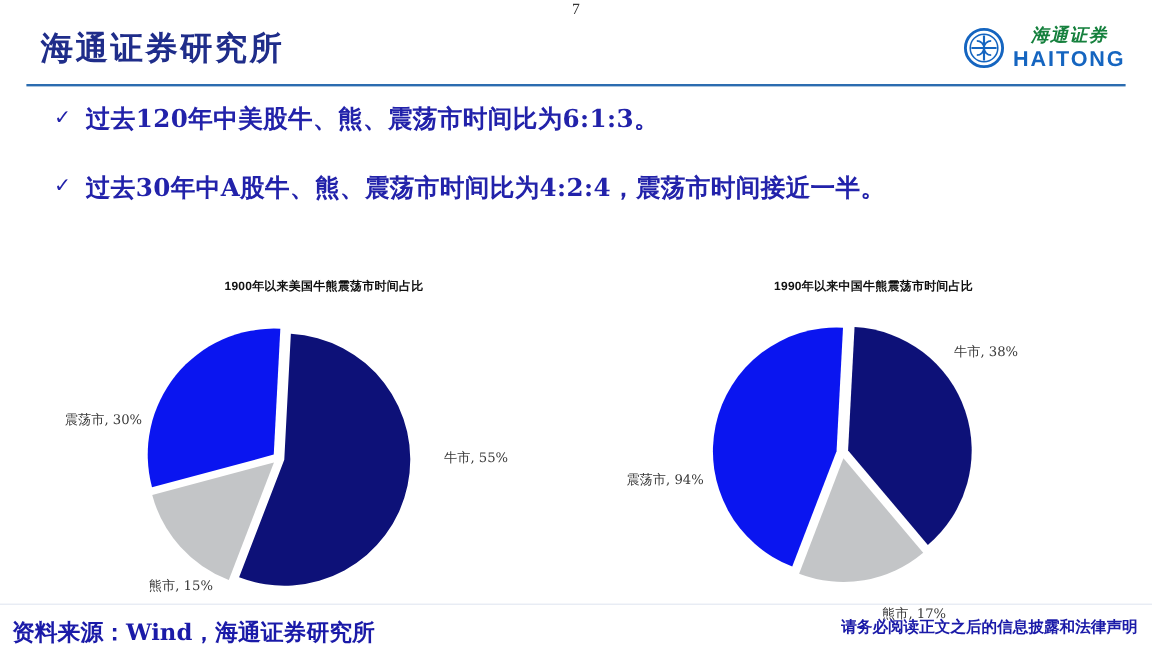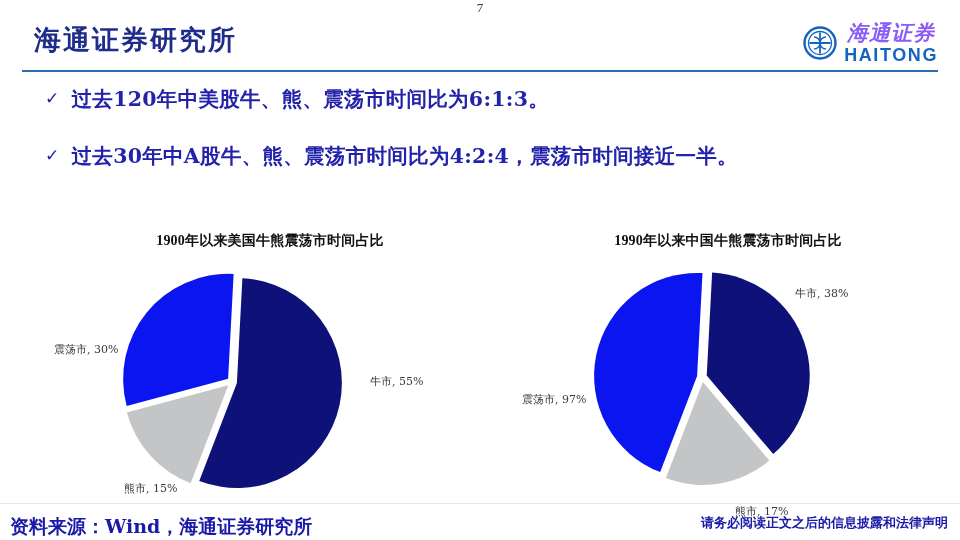--- a/index.html
+++ b/index.html
@@ -48,24 +48,24 @@
   }
   #brand-mark { display: block; }
   #brand-words {
     display: flex;
     flex-direction: column;
     align-items: center;
     line-height: 1;
   }
   #brand-cn {
     font-family: "DejaVu Serif", "Liberation Serif", serif;
-    font-size: 21px;
+    font-size: 15px;
     font-weight: 700;
     font-style: italic;
-    color: #8b5cf6;
+    color: #15803d;
     letter-spacing: 1px;
   }
   #brand-en {
     margin-top: 3px;
     font-family: "Liberation Sans", sans-serif;
     font-size: 18px;
     font-weight: 700;
     color: #1565c0;
     letter-spacing: 1.6px;
   }
@@ -96,22 +96,22 @@
   
   .chart-panel { position: absolute; }
   #chart-panel-us { left: 36px; top: 232px; width: 440px; height: 270px; }
   #chart-panel-cn { left: 500px; top: 232px; width: 440px; height: 270px; }
 
   .chart-title {
     position: absolute;
     top: 0;
     width: 100%;
     text-align: center;
-    font-family: Liberation Serif, serif;
-    font-size: 14px;
+    font-family: Liberation Sans, sans-serif;
+    font-size: 10px;
     font-weight: 700;
     color: #111111;
     letter-spacing: 0.2px;
   }
   #chart-title-us { left: 14px; }
   #chart-title-cn { left: 8px; }
 
   .pie-svg { position: absolute; left: 0; top: 0; }
 
   .slice-label {
@@ -192,19 +192,19 @@
 
 <div class="chart-panel" id="chart-panel-cn">
   <div class="chart-title" id="chart-title-cn">1990年以来中国牛熊震荡市时间占比</div>
   <svg class="pie-svg" id="pie-svg-cn" width="440" height="270">
       <path d="M 206.73884205004794 143.40520345350964 L 212.12944554307117 40.54636137378854 A 103 103 0 0 1 273.2209838856148 222.0761944028778 Z" fill="#0d1178"></path>
       <path d="M 202.83384373358052 149.92998018535252 L 269.3159855691474 228.60097113472068 A 103 103 0 0 1 165.9219449304146 246.0887641145643 Z" fill="#c3c5c7"></path>
       <path d="M 197.10926199633099 143.9604415459112 L 160.19736319316507 240.119225475123 A 103 103 0 0 1 202.49986548935422 41.10159946619011 Z" fill="#0a15f0"></path>
     </svg>
   <div class="slice-label" id="lbl-cn-0" style="left: 295px; top: 54px;">牛市, 38%</div>
   <div class="slice-label" id="lbl-cn-1" style="left: 235px; top: 239px; margin-top: 33px;">熊市, 17%</div>
-  <div class="slice-label" id="lbl-cn-2" style="left: 22px; top: 160px;">震荡市, 97%</div>
+  <div class="slice-label" id="lbl-cn-2" style="left: 22px; top: 160px;">震荡市, 94%</div>
 </div>
 
 <div id="footer-rule"></div>
 <div class="footer-text" id="footer-source">资料来源：Wind，海通证券研究所</div>
 <div id="footer-page">7</div>
 <div class="footer-text" id="footer-disclaimer">请务必阅读正文之后的信息披露和法律声明</div>
 
 </body></html>

